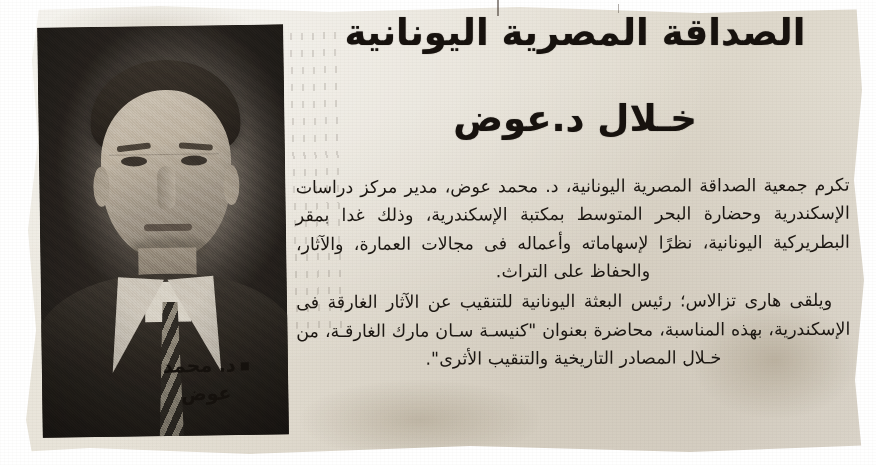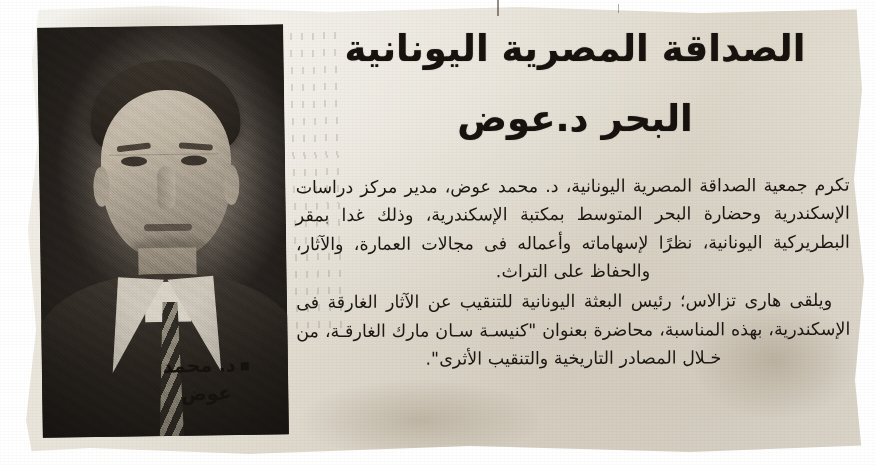--- a/index.html
+++ b/index.html
@@ -174,21 +174,21 @@
   .headline {
     position: absolute;
     text-align: center;
     color: #17120e;
     font-weight: bold;
     font-family: "DejaVu Sans", sans-serif;
     letter-spacing: -1px;
     text-shadow: 0 0 1px rgba(30,24,18,0.55);
   }
   #headline-1 {
-    left: 300px; top: 26px; width: 550px;
+    left: 300px; top: 10px; width: 550px;
     font-size: 37px; line-height: 1.25;
   }
   #headline-2 {
     left: 300px; top: 96px; width: 550px;
     font-size: 37px; line-height: 1.25;
   }
 
   .body-col {
     position: absolute;
     left: 296px;
@@ -270,21 +270,21 @@
       <div class="shirt"></div>
       <div class="collar-l"></div>
       <div class="collar-r"></div>
       <div class="tie"></div>
       <div class="photo-vignette"></div>
       <div class="photo-grain"></div>
     </div>
   </div>
 
   <div class="headline" id="headline-1">الصداقة المصرية اليونانية</div>
-  <div class="headline" id="headline-2">البحر د.عوض</div>
+  <div class="headline" id="headline-2">خـلال د.عوض</div>
 
   <div class="body-col">
     <p>تكرم جمعية الصداقة المصرية اليونانية، د. محمد عوض، مدير مركز دراسات الإسكندرية وحضارة البحر المتوسط بمكتبة الإسكندرية، وذلك غدا بمقر البطريركية اليونانية، نظرًا لإسهاماته وأعماله فى مجالات العمارة، والآثار، والحفاظ على التراث.</p>
     <p class="indent">ويلقى هارى تزالاس؛ رئيس البعثة اليونانية للتنقيب عن الآثار الغارقة فى الإسكندرية، بهذه المناسبة، محاضرة بعنوان "كنيسـة سـان مارك الغارقـة، من خـلال المصادر التاريخية والتنقيب الأثرى".</p>
   </div>
 
   <div class="caption">
     <div>
       <span class="bullet"></span><span>د. محمد</span>
     </div>

